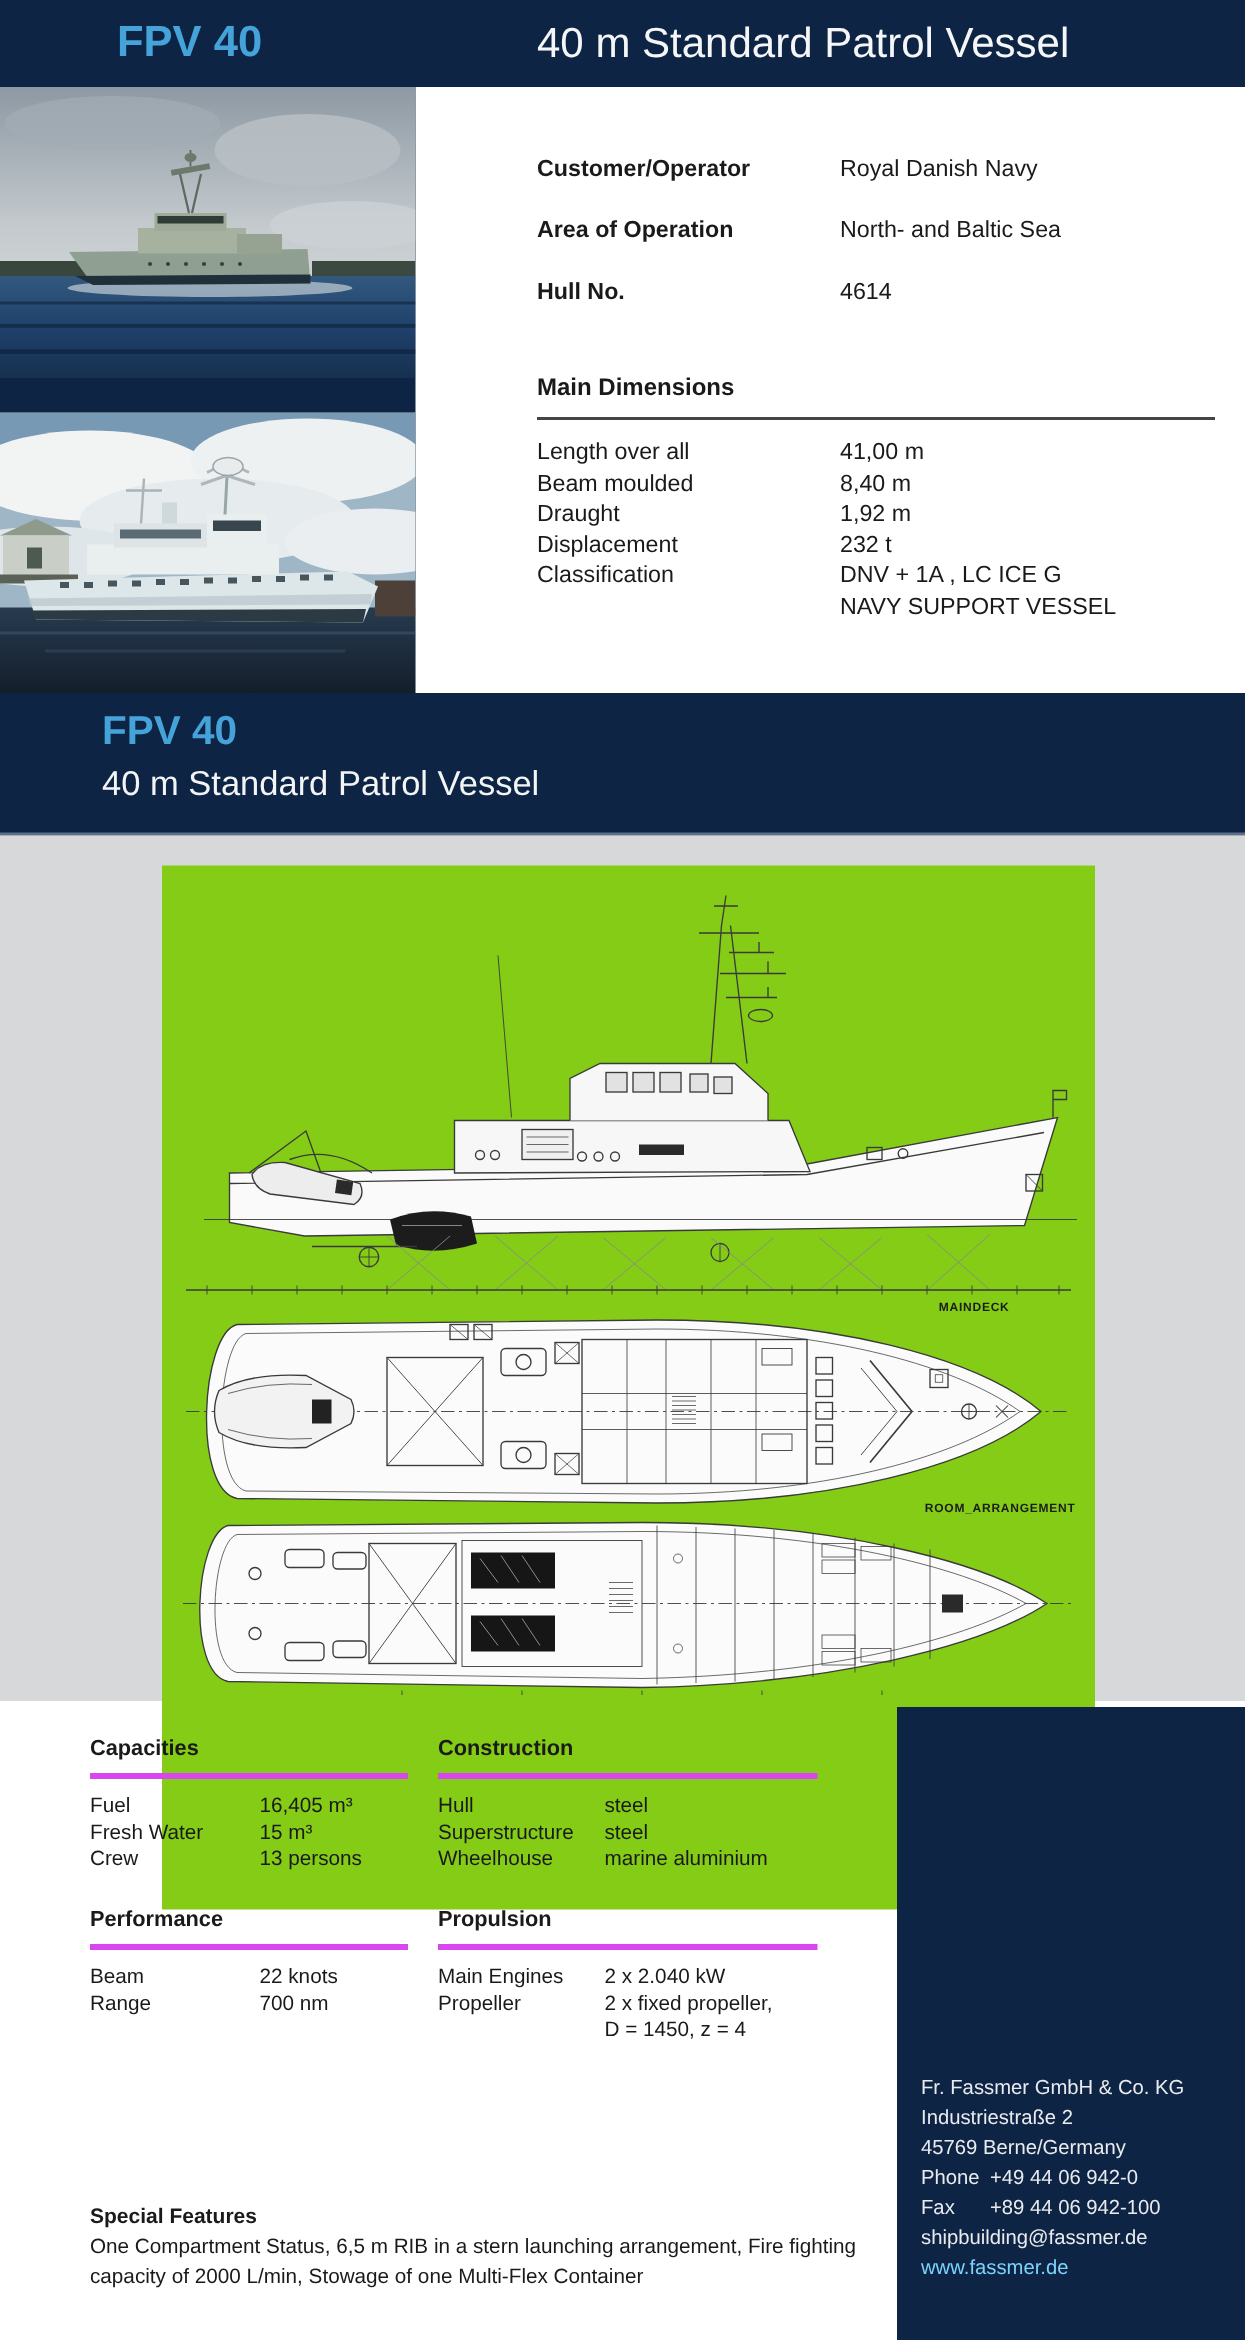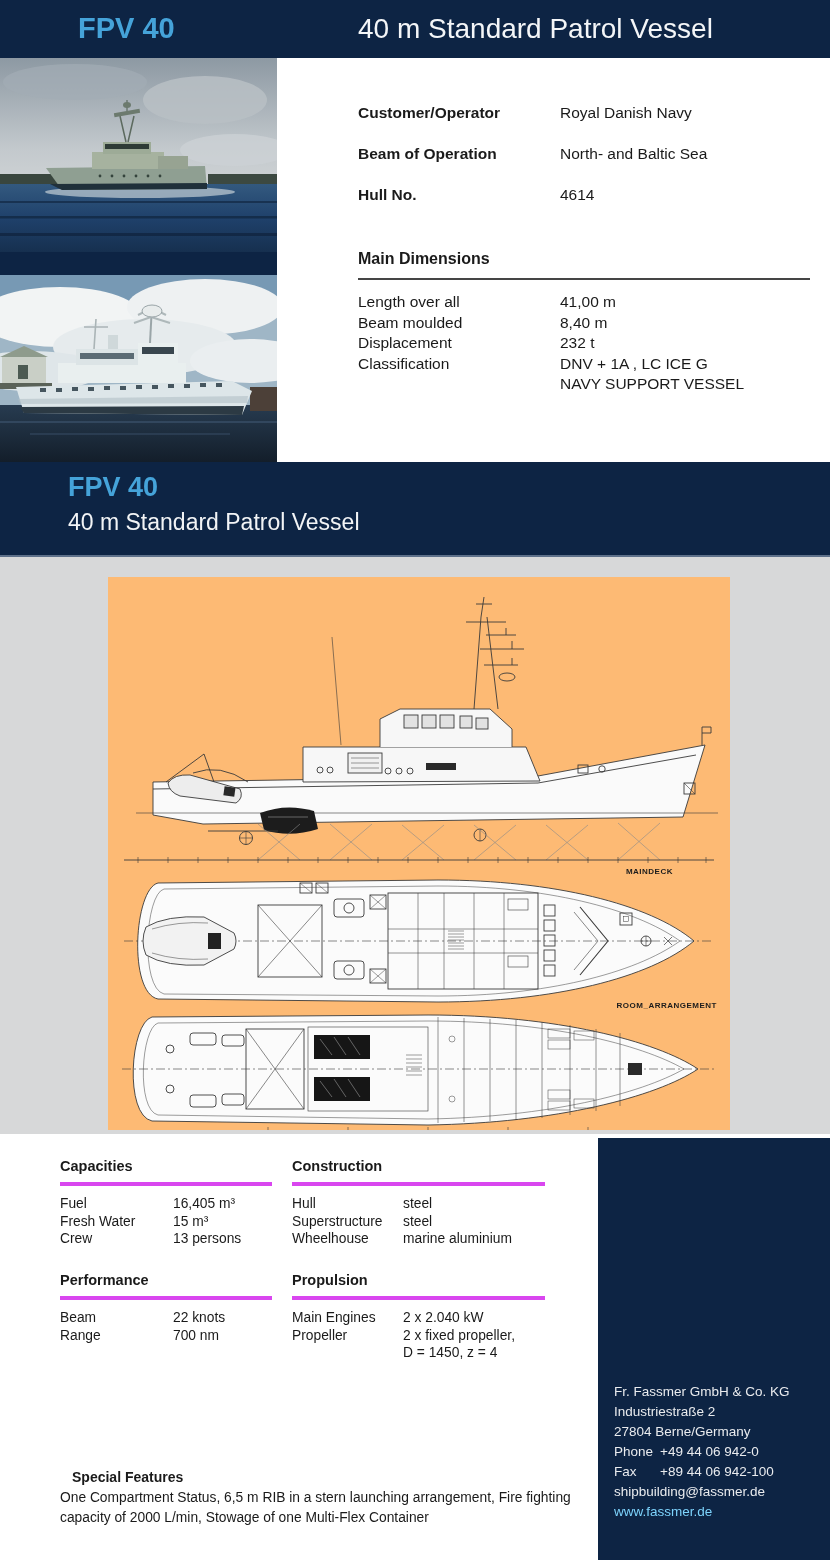--- a/index.html
+++ b/index.html
@@ -26,36 +26,36 @@
   .dim-row{display:flex;font-size:15.5px;line-height:20.5px;}
   .dim-row .l{width:202px;}
   .dim-row .v{white-space:pre-line;}
   
   .banner{position:absolute;left:0;top:462px;width:830px;height:95px;background:#0d2444;
           border-bottom:2px solid #5d708a;box-sizing:border-box;}
   .banner .model{position:absolute;left:68px;top:10px;font-size:27px;font-weight:bold;color:#45a3d9;}
   .banner .subtitle{position:absolute;left:68px;top:47px;font-size:23px;color:#f2f4f6;}
   
   .gray-section{position:absolute;left:0;top:557px;width:830px;height:577px;background:#d7d8d9;}
-  .draw-panel{position:absolute;left:108px;top:20px;width:622px;height:553px;background:#fdba74;}
+  .draw-panel{position:absolute;left:108px;top:20px;width:622px;height:696px;background:#84cc16;}
   .draw-panel svg{display:block;width:622px;height:553px;}
   
   .spec-table{position:absolute;}
   #capacities{left:60px;top:1158px;width:212px;}
   #construction{left:292px;top:1158px;width:253px;}
   #performance{left:60px;top:1272px;width:212px;}
   #propulsion{left:292px;top:1272px;width:253px;}
   .spec-title{font-weight:bold;font-size:14.5px;padding-bottom:8px;border-bottom:4px solid #d946ef;margin-bottom:9px;}
   .spec-row{display:flex;font-size:13.8px;line-height:17.5px;}
   .spec-row .l{flex:0 0 113px;}
   .spec-row .l2{flex:0 0 111px;}
   .spec-row .v{white-space:pre-line;}
   
   .features{position:absolute;left:60px;top:1468px;width:515px;}
-  .features .ft{font-weight:bold;font-size:14px;line-height:18px;margin-bottom:2px;margin-left:12px;}
+  .features .ft{font-weight:bold;font-size:14px;line-height:18px;margin-bottom:2px;}
   .features .fx{font-size:13.8px;line-height:20px;}
   
   .contact{position:absolute;left:598px;top:1138px;width:232px;height:422px;background:#0d2444;
            color:#e9ebee;font-size:13.5px;line-height:20px;}
   .contact-inner{position:absolute;left:16px;top:244px;right:8px;}
   .contact .row{display:flex;}
   .contact .cl{flex:0 0 46px;}
   .contact .web{color:#7dd3fc;text-decoration:none;cursor:pointer;}
   svg text{font-family:"Liberation Sans",sans-serif;}
 </style>
@@ -170,36 +170,40 @@
       <path d="M96 44 L94 74 M84 52 H108" stroke="#aab4b6" stroke-width="1.6" fill="none"></path>
     </svg>
   </div>
 
   <div class="info">
     <div class="info-row ir1">
       <span class="l">Customer/Operator</span>
       <span class="v">Royal Danish Navy</span>
     </div>
     <div class="info-row ir2">
-      <span class="l">Beam of Operation</span>
+      <span class="l">Area of Operation</span>
       <span class="v">North- and Baltic Sea</span>
     </div>
     <div class="info-row ir3">
       <span class="l">Hull No.</span>
       <span class="v">4614</span>
     </div>
     <div class="md-title">Main Dimensions</div>
     <div class="md-rows">
       <div class="dim-row">
         <span class="l">Length over all</span>
         <span class="v">41,00 m</span>
       </div>
       <div class="dim-row">
         <span class="l">Beam moulded</span>
         <span class="v">8,40 m</span>
+      </div>
+      <div class="dim-row">
+        <span class="l">Draught</span>
+        <span class="v">1,92 m</span>
       </div>
       <div class="dim-row">
         <span class="l">Displacement</span>
         <span class="v">232 t</span>
       </div>
       <div class="dim-row">
         <span class="l">Classification</span>
         <span class="v">DNV + 1A , LC ICE G
 NAVY SUPPORT VESSEL</span>
       </div>
@@ -398,21 +402,21 @@
 
   <div class="features">
     <div class="ft">Special Features</div>
     <div class="fx">One Compartment Status, 6,5 m RIB in a stern launching arrangement, Fire fighting capacity of 2000 L/min, Stowage of one Multi-Flex Container</div>
   </div>
 
   <div class="contact">
     <div class="contact-inner">
       <div>Fr. Fassmer GmbH &amp; Co. KG</div>
       <div>Industriestraße 2</div>
-      <div>27804 Berne/Germany</div>
+      <div>45769 Berne/Germany</div>
       <div class="row">
         <span class="cl">Phone</span>
         <span>+49 44 06 942-0</span>
       </div>
       <div class="row">
         <span class="cl">Fax</span>
         <span>+89 44 06 942-100</span>
       </div>
       <div>shipbuilding@fassmer.de</div>
       <div class="web">www.fassmer.de</div>

